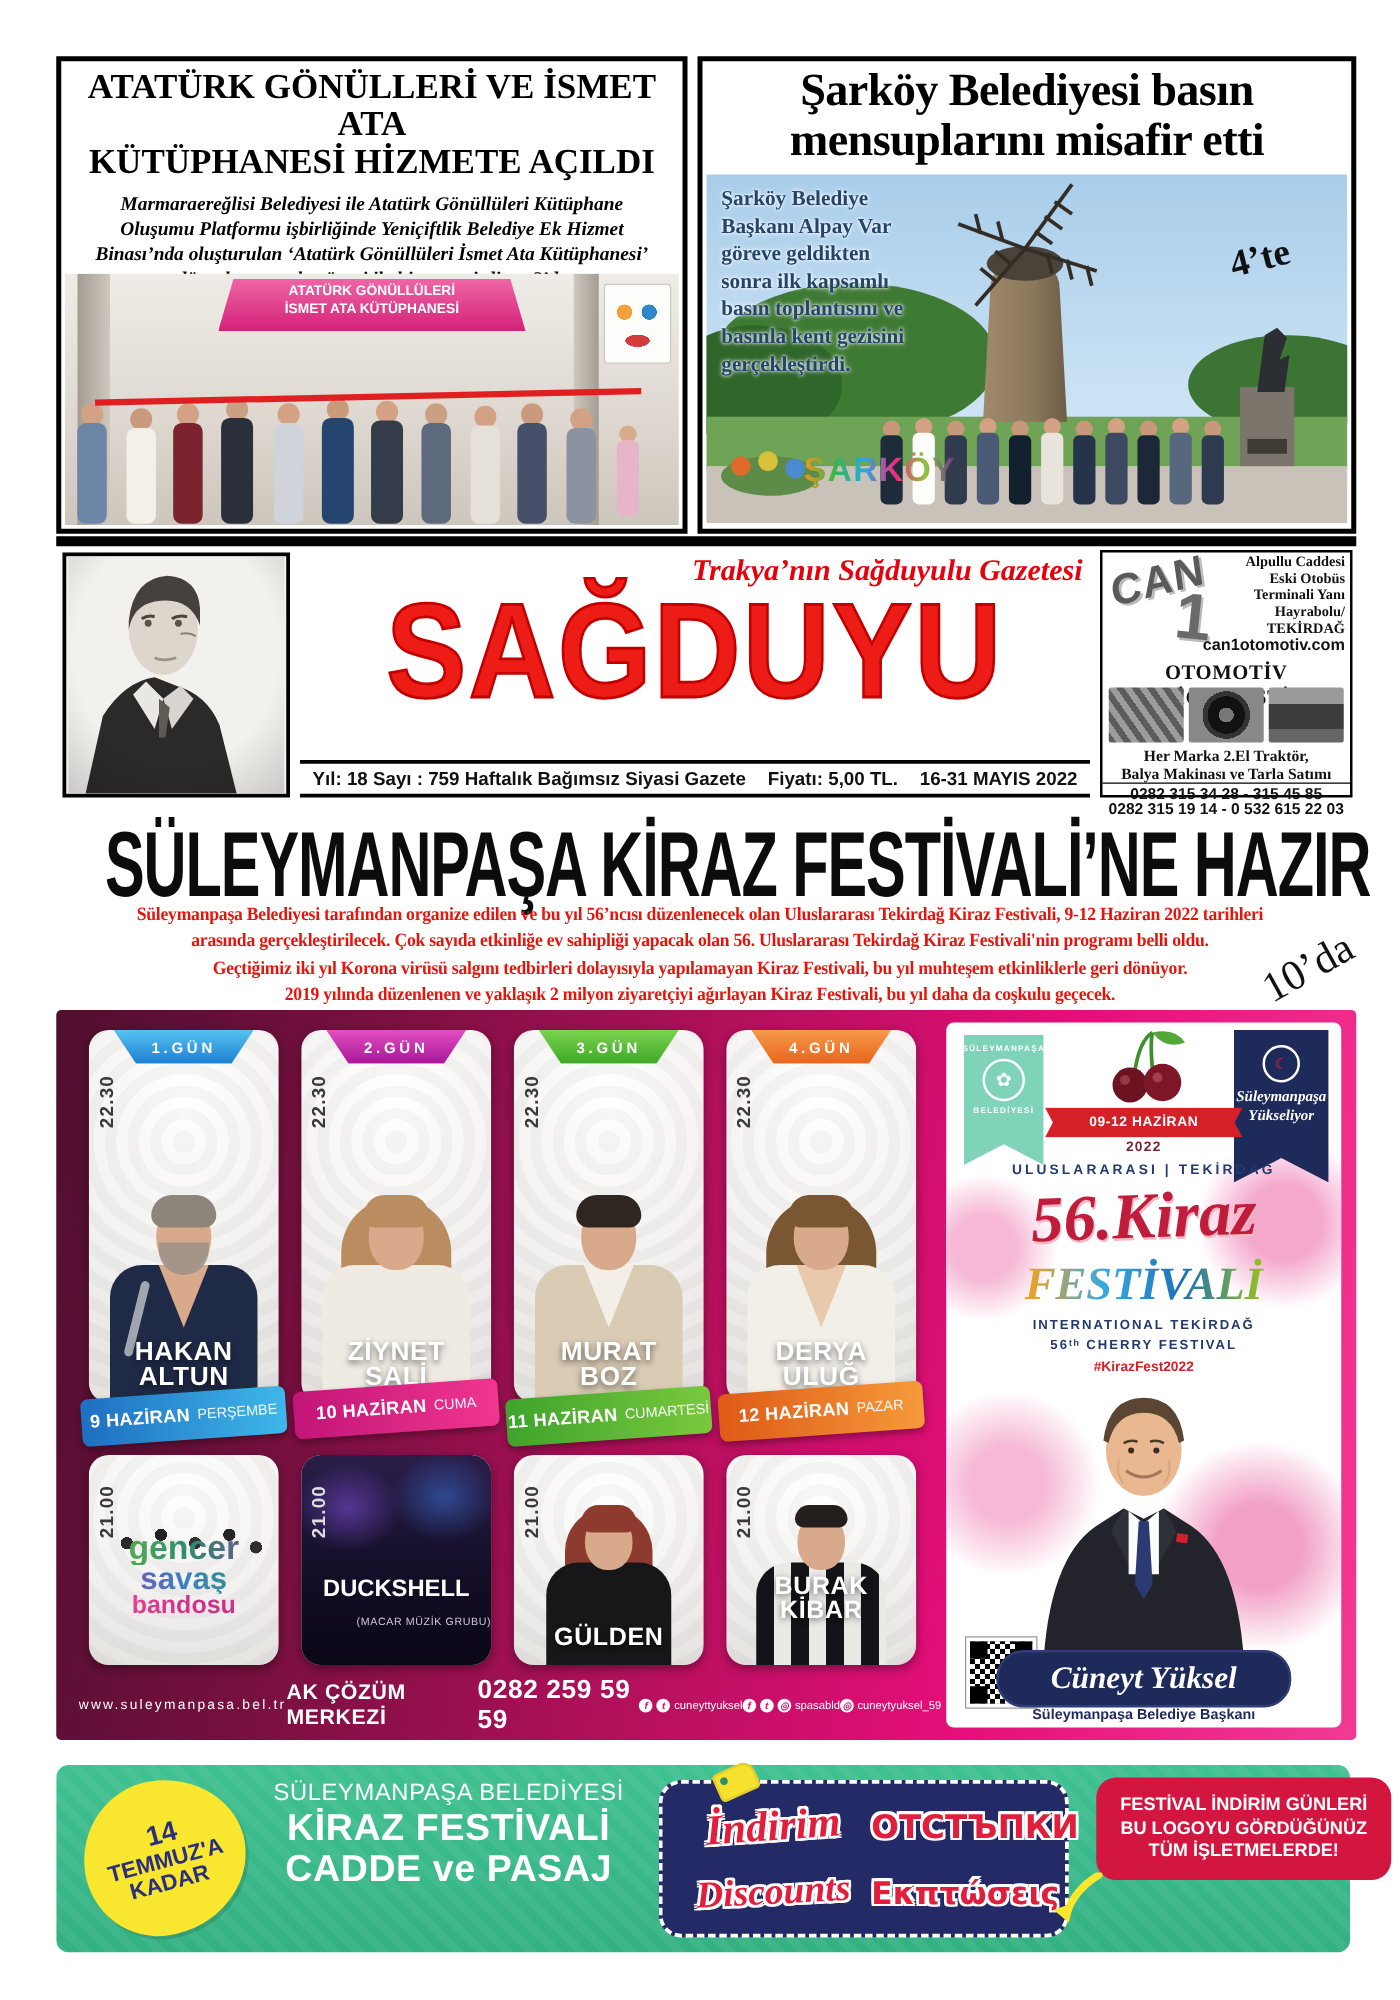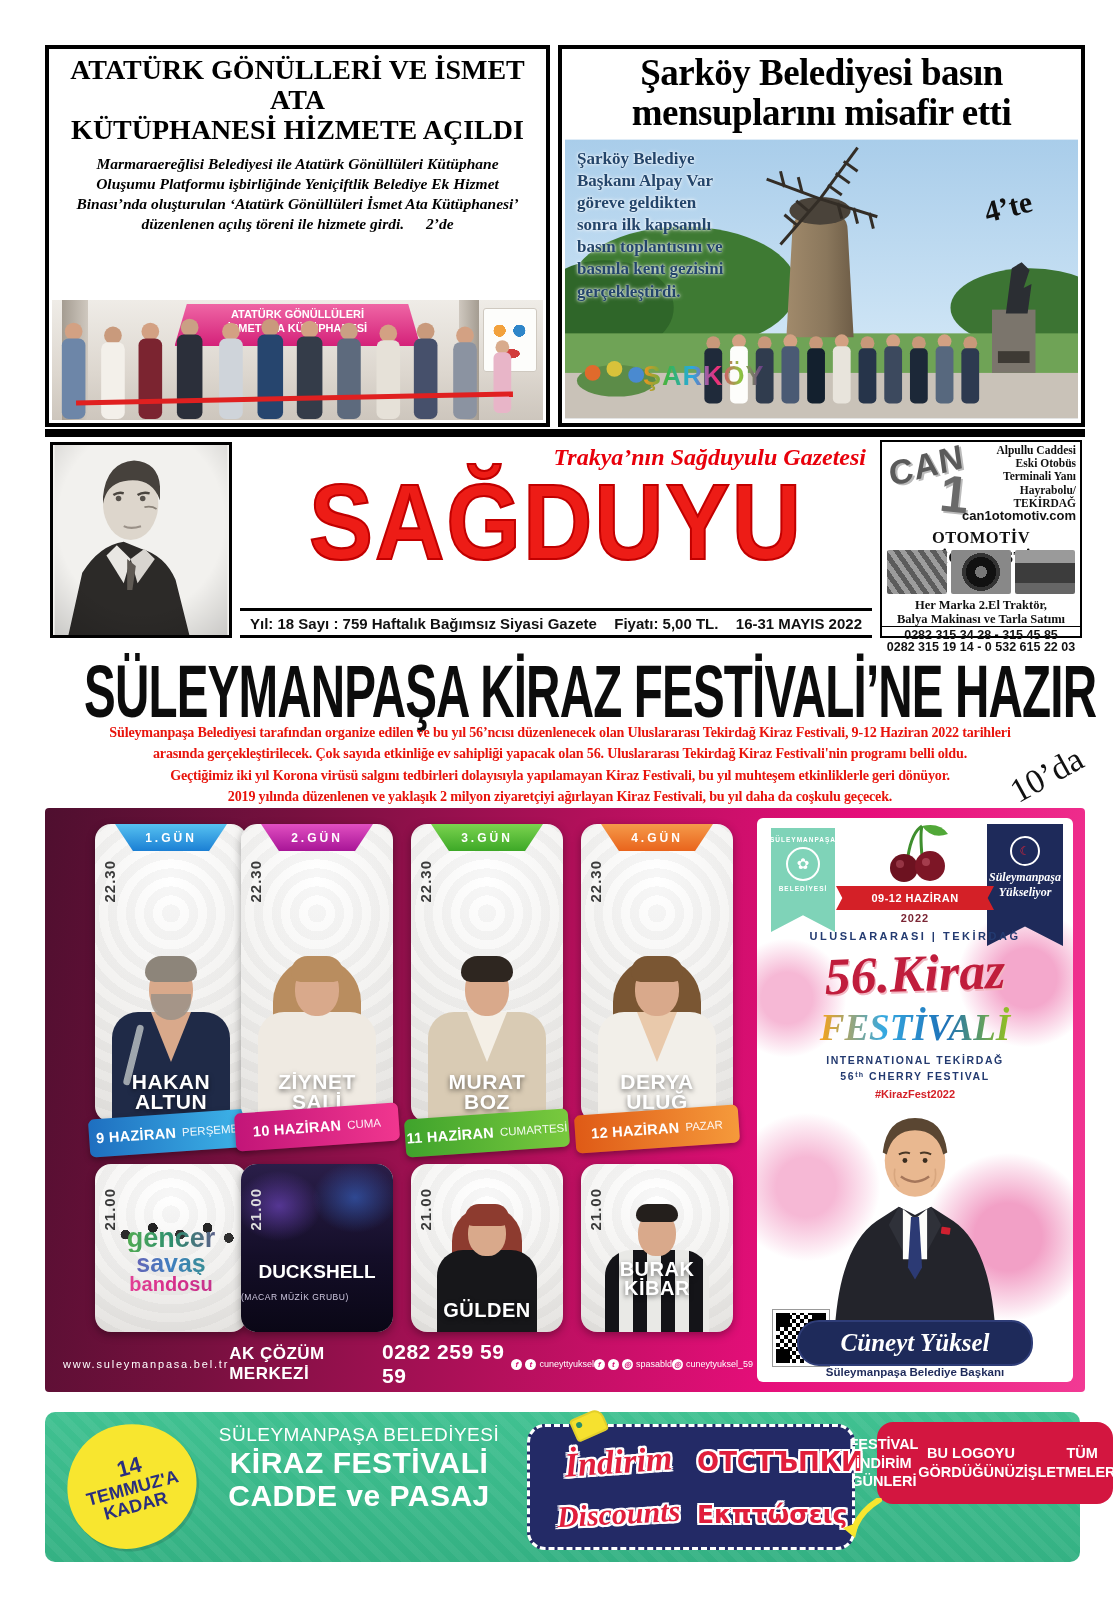--- a/index.html
+++ b/index.html
@@ -118,21 +118,21 @@
     -webkit-background-clip:text;background-clip:text;color:transparent;text-shadow:0 0 0 transparent;}
   .gencer-logo .l2{font-size:25px;background:linear-gradient(90deg,#8e44ad,#3f7fbf,#2e9e63);
     -webkit-background-clip:text;background-clip:text;color:transparent;}
   .gencer-logo .l3{font-size:20px;background:linear-gradient(90deg,#ec4fa0,#d62f8a,#b8368f);
     -webkit-background-clip:text;background-clip:text;color:transparent;}
   .duck-bg{position:absolute;inset:0;background:
     radial-gradient(40% 30% at 25% 25%,rgba(128,80,220,.55),transparent 70%),
     radial-gradient(40% 30% at 75% 20%,rgba(60,120,230,.5),transparent 70%),
     linear-gradient(180deg,#2a1e49,#140e28 55%,#0a0716);}
   .duck-name{position:absolute;left:0;right:0;top:58%;text-align:center;color:#fff;font-weight:900;font-size:19px;}
-  .duck-sub{position:absolute;left:0;right:0;top:76%;text-align:left;color:#cfc8e0;font-size:8.5px;letter-spacing:.5px;}
+  .duck-sub{position:absolute;left:0;right:0;top:76%;text-align:right;color:#cfc8e0;font-size:8.5px;letter-spacing:.5px;}
 
   .poster-footer{position:absolute;display:flex;align-items:center;color:#fff;}
   .pf-web{font-size:11px;letter-spacing:1.8px;font-weight:500;}
   .pf-label{font-size:17px;font-weight:600;letter-spacing:.5px;}
   .pf-phone{font-size:21px;font-weight:900;letter-spacing:.5px;}
   .pf-social{display:flex;align-items:center;gap:3px;font-size:9px;font-weight:500;}
   .sicon{display:inline-flex;width:11px;height:11px;border-radius:50%;background:#fff;color:#d60f72;
     align-items:center;justify-content:center;font-size:8px;font-weight:900;}
 
   
@@ -185,41 +185,41 @@
   .gb-b{font-size:30px;font-weight:900;line-height:1.1;letter-spacing:.5px;}
   .navybox{position:absolute;background:#232a66;border-radius:18px;border:3px dashed #fff;
     box-sizing:border-box;display:grid;grid-template-columns:52% 48%;align-items:center;padding:8px 10px;}
   .ow{text-shadow:-2px -2px 0 #fff,2px -2px 0 #fff,-2px 2px 0 #fff,2px 2px 0 #fff,0 -2px 0 #fff,0 2px 0 #fff,-2px 0 0 #fff,2px 0 0 #fff;}
   .disc-script{font-family:"Liberation Serif",serif;font-style:italic;font-weight:900;color:#e11e3c;text-align:center;}
   .disc-block{font-weight:900;color:#e11e3c;text-align:center;font-family:"DejaVu Sans",sans-serif;}
   .tag{position:absolute;width:34px;height:24px;background:#f6e12f;border-radius:4px 10px 4px 4px;
     transform:rotate(-24deg);box-shadow:inset 0 0 0 2px rgba(0,0,0,.08);}
   .tag::after{content:"";position:absolute;left:5px;top:5px;width:6px;height:6px;border-radius:50%;background:#2b8f6a;}
   .redbox{position:absolute;background:#d31640;border-radius:16px;color:#fff;font-weight:800;
-    display:flex;flex-direction:row;align-items:center;justify-content:center;text-align:center;
+    display:flex;flex-direction:column;align-items:center;justify-content:center;text-align:center;
     font-size:14.5px;line-height:1.3;}
   .complaint{position:absolute;text-align:center;color:#d31640;font-weight:900;}
 
   .sr{position:absolute;}
 </style>
 </head>
 <body>
 
 <div class="page">
 
   <div class="artbox" style="left:45px;top:45px;width:505px;height:382px;">
     <div class="art-h" style="font-size:28px;margin-top:6px;">
       <div>ATATÜRK GÖNÜLLERİ VE İSMET ATA</div>
       <div>KÜTÜPHANESİ HİZMETE AÇILDI</div>
     </div>
     <div class="art-lead" style="font-size:15.5px;margin:8px 16px 0;line-height:1.3;">
       <span>Marmaraereğlisi Belediyesi ile Atatürk Gönüllüleri Kütüphane Oluşumu Platformu işbirliğinde Yeniçiftlik Belediye Ek Hizmet Binası’nda oluşturulan ‘Atatürk Gönüllüleri İsmet Ata Kütüphanesi’ düzenlenen açılış töreni ile hizmete girdi.</span>
       <span style="margin-left:18px;">2’de</span>
     </div>
-    <div class="photo" style="left:3px;right:3px;bottom:3px;height:120px;background:linear-gradient(180deg,#efece7,#ddd7cf 60%,#cdc6bd);">
+    <div class="photo" style="left:3px;right:3px;bottom:3px;height:201px;background:linear-gradient(180deg,#efece7,#ddd7cf 60%,#cdc6bd);">
       <div class="abs" style="left:10px;top:0;width:26px;bottom:0;background:linear-gradient(90deg,#a49c91,#cfc8bf);"></div>
       <div class="abs" style="right:64px;top:0;width:20px;bottom:0;background:linear-gradient(90deg,#cfc8bf,#a49c91);"></div>
       <div class="abs" style="right:6px;top:8px;width:52px;height:62px;background:radial-gradient(10px 10px at 30% 35%,#f2a13c 60%,transparent 62%),radial-gradient(10px 10px at 68% 35%,#2f86c9 60%,transparent 62%),radial-gradient(16px 8px at 50% 72%,#d23c3c 60%,transparent 62%),#fdfdfb;border:1px solid #cfc9c0;border-radius:3px;"></div>
       <div class="banner-pink" style="top:4px;width:246px;height:42px;font-size:11px;line-height:1.25;padding-top:4px;box-sizing:border-box;">
         <div>ATATÜRK GÖNÜLLÜLERİ</div>
         <div>İSMET ATA KÜTÜPHANESİ</div>
       </div>
       <svg class="crowdwrap" viewBox="0 0 500 120" style="height:118px;">
         <g transform="translate(22,30)">
             <circle r="9" fill="#d3a183"></circle>
@@ -456,21 +456,21 @@
     <div>Süleymanpaşa Belediyesi tarafından organize edilen ve bu yıl 56’ncısı düzenlenecek olan Uluslararası Tekirdağ Kiraz Festivali, 9-12 Haziran 2022 tarihleri</div>
     <div>arasında gerçekleştirilecek. Çok sayıda etkinliğe ev sahipliği yapacak olan 56. Uluslararası Tekirdağ Kiraz Festivali'nin programı belli oldu.</div>
     <div>Geçtiğimiz iki yıl Korona virüsü salgını tedbirleri dolayısıyla yapılamayan Kiraz Festivali, bu yıl muhteşem etkinliklerle geri dönüyor.</div>
     <div>2019 yılında düzenlenen ve yaklaşık 2 milyon ziyaretçiyi ağırlayan Kiraz Festivali, bu yıl daha da coşkulu geçecek.</div>
     <div>Konserler, gösteriler, uluslararası etkinlikler ve yarışmalarla dopdolu bir festival programı ziyaretçileri bekliyor olacak.</div>
   </div>
   <div class="ref10" style="left:1008px;top:756px;">10’da</div>
 
   <div class="poster" style="left:45px;top:808px;width:1040px;height:584px;">
 
-    <div class="col" style="left:26px;top:0;height:584px;margin-left:24px;">
+    <div class="col" style="left:26px;top:0;height:584px;">
       <div class="card" style="top:16px;height:298px;">
         <div class="fig" style="--hair:#8d857a;--coat:#1f2a47;--shirt:#d9a98b;--beard:#9b9287;">
           <i class="body"></i>
           <i class="vee"></i>
           <i class="mic"></i>
           <i class="head"></i>
           <i class="beard"></i>
           <i class="hairS"></i>
         </div>
         <div class="gun d1">1.GÜN</div>

